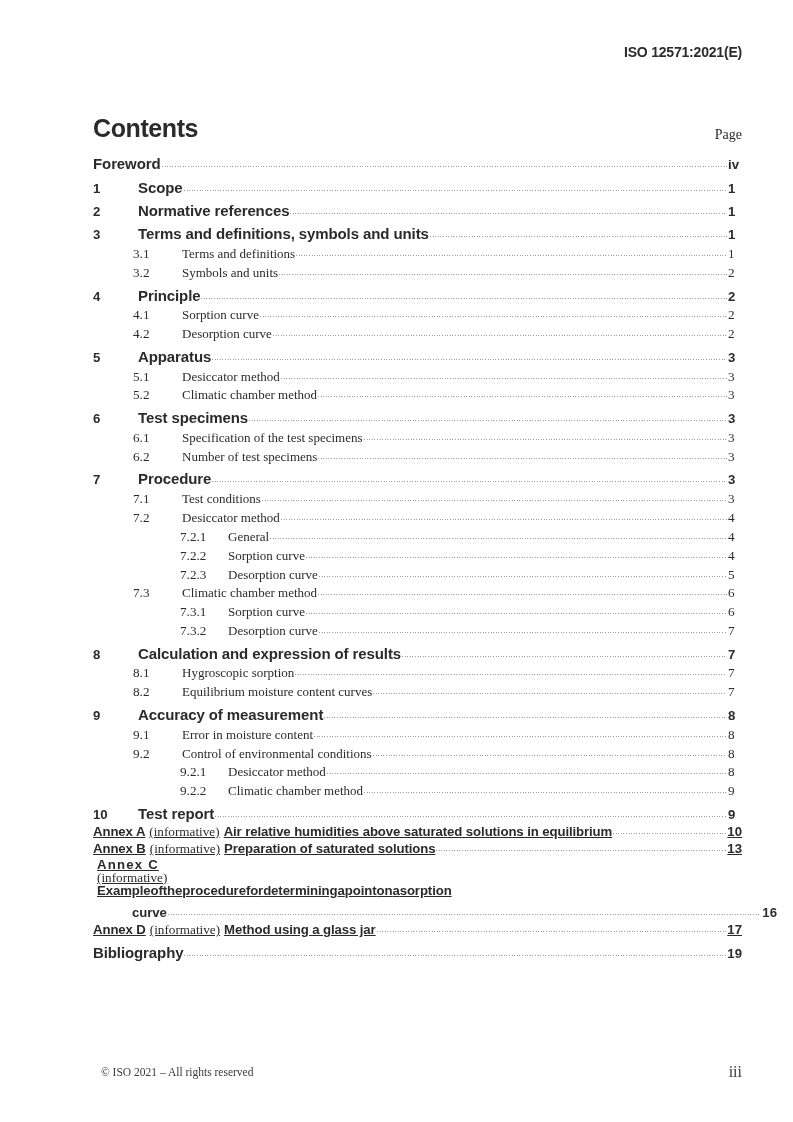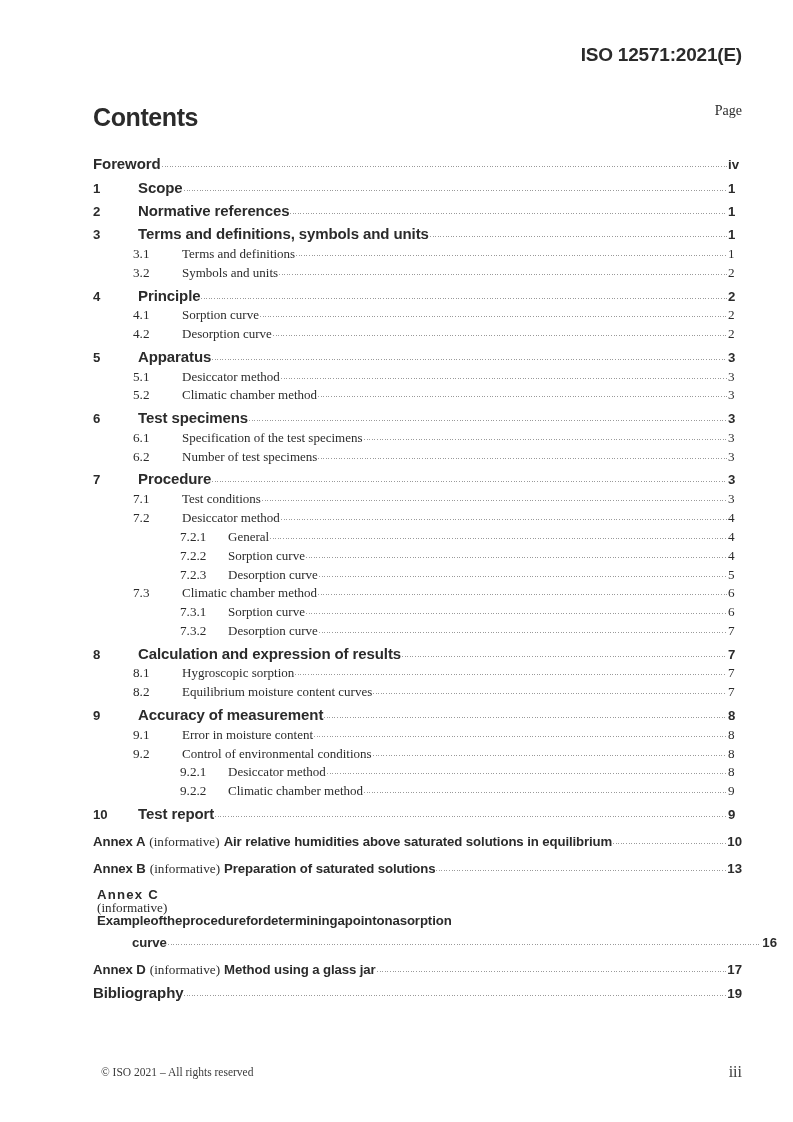--- a/index.html
+++ b/index.html
@@ -23,33 +23,33 @@
 
   
   .doc-header {
     position: absolute;
     top: 44px;
     left: 93px;
     right: 51px;
     text-align: right;
     font-family: "Liberation Sans", sans-serif;
     font-weight: bold;
-    font-size: 19px;
+    font-size: 14px;
     letter-spacing: -0.2px;
     color: #2b2b2b;
   }
 
   
   .toc-title-row {
     position: absolute;
-    top: 103px;
+    top: 114px;
     left: 93px;
     right: 51px;
     display: flex;
-    align-items: flex-start;
+    align-items: flex-end;
     justify-content: space-between;
   }
   .toc-title {
     font-family: "Liberation Sans", sans-serif;
     font-weight: bold;
     font-size: 25px;
     letter-spacing: -0.4px;
     color: #2b2b2b;
   }
   .toc-page-label {
@@ -73,21 +73,21 @@
     line-height: 1.0;
     font-size: 13.2px;
   }
 
   
   .toc-entry.lvl1 { margin-top: 8px; }
   .toc-entry.lvl2 { margin-top: 3.5px; }
   .toc-entry.lvl3 { margin-top: 3.5px; }
   .toc-entry.plain { margin-top: 8px; }
   .toc-entry.plain.first { margin-top: 0; }
-  .toc-entry.annex { margin-top: 12px; }
+  .toc-entry.annex { margin-top: 2px; text-decoration: underline; }
 
   .num {
     flex: 0 0 auto;
     font-family: "Liberation Sans", sans-serif;
     white-space: nowrap;
   }
   .lvl1 > .num {
     width: 45px;
     font-weight: bold;
     font-size: 13.2px;

